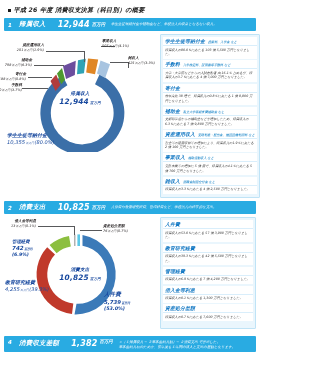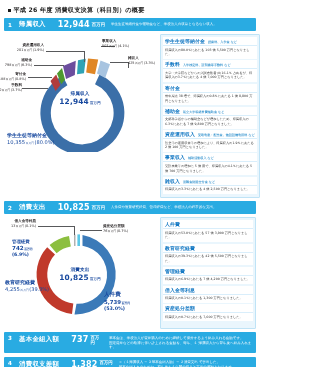--- a/index.html
+++ b/index.html
@@ -4,21 +4,21 @@
 <style>
   html,body{margin:0;padding:0;}
   body{
     width:260px;height:367px;
     background:#ffffff;
     font-family:"DejaVu Sans","Liberation Sans",sans-serif;
     color:#231f20;
     overflow:hidden;
     position:relative;
   }
-  .page{position:relative;width:260px;height:367px;box-sizing:border-box;padding:0 4px;}
+  .page{position:relative;width:260px;height:367px;box-sizing:border-box;padding:0 4px;font-style:italic;}
 
   
   .doc-title{
     display:flex;align-items:center;gap:2px;
     font-size:6.2px;font-weight:bold;letter-spacing:.2px;
     padding:6px 0 3px 4px;color:#1a1a1a;
   }
   .doc-title .sq{
     width:3.4px;height:3.4px;background:#1a1a1a;display:inline-block;flex:0 0 auto;
   }
@@ -389,28 +389,20 @@
           <span class="sh-title">資産処分差額</span>
           <span class="sh-sub"></span>
         </div>
         <div class="side-body">帰属収入の0.7％にあたる 7,600 万円となりました。</div>
       </div>
     </div>
   </div>
 
   <div class="foot-gap"></div>
 
-  <div class="banner tall">
-    <span class="num">3</span>
-    <span class="bname">基本金組入額</span>
-    <span class="bval">737</span>
-    <span class="bunit">百万円</span>
-    <span class="bnote" style="white-space:pre-line;">基本金は、学校法人が資産購入のために継続して保持するよう組み入れる金額です。
-固定資産などの取得に伴い計上される金額を、毎年、１ 帰属収入から翌年度へ組み入れます。</span>
-  </div>
 
   <div style="height:4px;"></div>
 
   <div class="banner tall">
     <span class="num">4</span>
     <span class="bname">消費収支差額</span>
     <span class="bval">1,382</span>
     <span class="bunit">百万円</span>
     <span class="bnote" style="white-space:pre-line;">＝（１帰属収入 − ３基本金組入額）− ２消費支出  で算出した。
 基本金組入れのためか、前年度も１年間の収入と支出の差額となります。</span>

